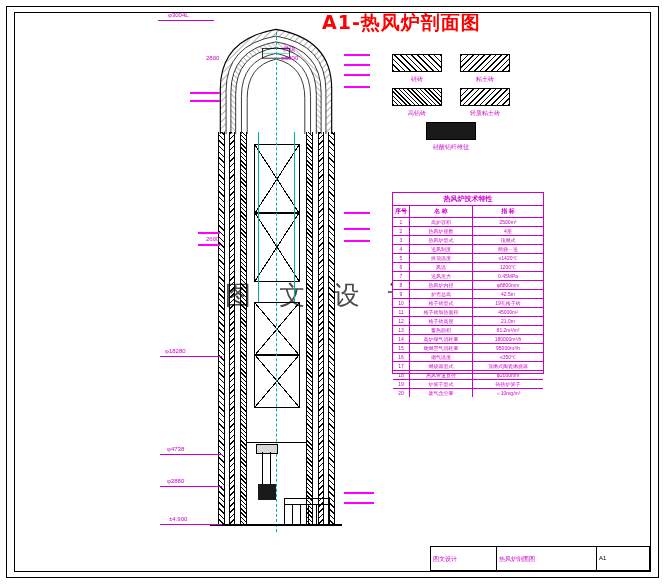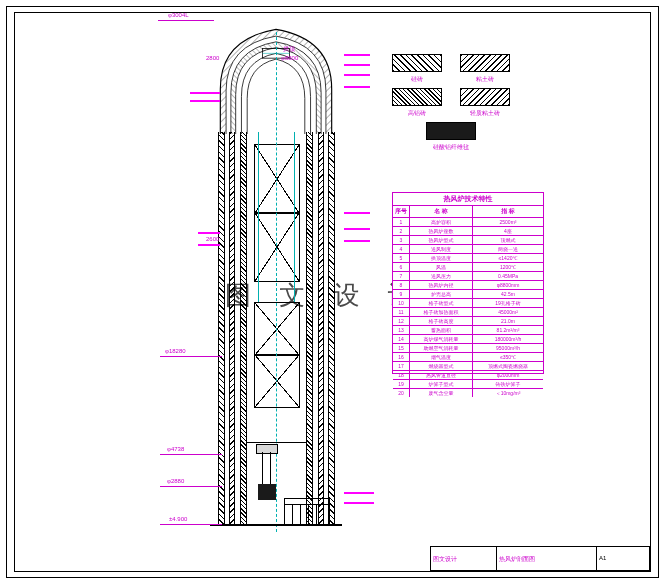--- a/index.html
+++ b/index.html
@@ -68,20 +68,21 @@
   .tb-t2{font-size:6px;color:#000;position:absolute;left:2px;top:8px;white-space:nowrap;}
 </style>
 </head>
 <body>
 
 <div id="stage">
 
   <div class="frame-outer"></div>
   <div class="frame-inner"></div>
 
+  <div class="main-title">A1-热风炉剖面图</div>
 
   <div class="watermark">图 文 设 计</div>
 
   <div class="stove">
 
     <svg class="dome" width="160" height="125" viewBox="0 0 160 125">
       <path d="M22 125 L22 78 Q22 26 80 16 Q138 26 138 78 L138 125" fill="none" stroke="#000" stroke-width="1.2"></path>
       <path d="M28 125 L28 80 Q28 32 80 23 Q132 32 132 80 L132 125" fill="none" stroke="#000" stroke-width="0.8"></path>
       <path d="M33 125 L33 82 Q33 37 80 29 Q127 37 127 82 L127 125" fill="none" stroke="#000" stroke-width="0.8"></path>
       <path d="M38 125 L38 84 Q38 42 80 35 Q122 42 122 84 L122 125" fill="none" stroke="#000" stroke-width="0.8"></path>

